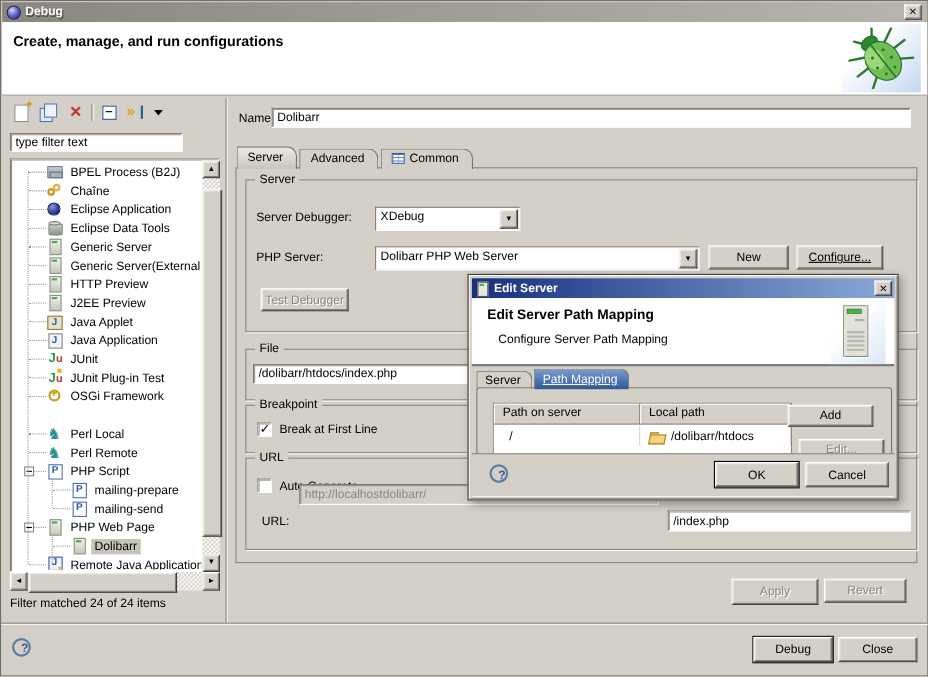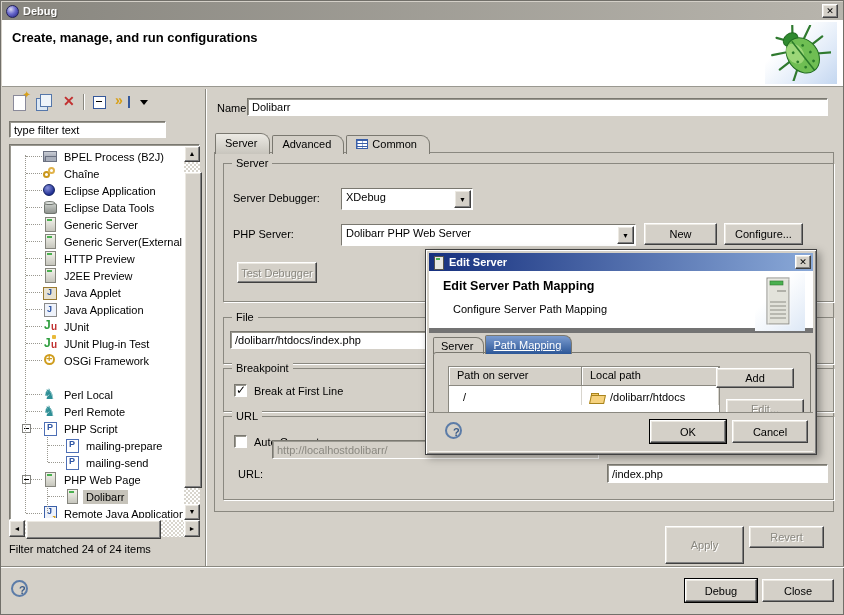--- a/index.html
+++ b/index.html
@@ -124,21 +124,21 @@
   .dialog{position:absolute;left:424px;top:248px;width:392px;height:206px;background:#d4d0c8;z-index:20;
      border:1px solid #404040;box-shadow:inset 1px 1px 0 #fff, inset -1px -1px 0 #808080, 3px 3px 8px rgba(0,0,0,.35);box-sizing:border-box;}
   .dinner{position:absolute;left:3px;top:3px;width:384px;height:198px;}
   .dtitle{position:absolute;left:0;top:0;width:384px;height:18px;background:linear-gradient(90deg,#16307e,#8aa9d8);
      display:flex;align-items:center;padding-left:3px;box-sizing:border-box;}
   .dtitle .dtext{color:#fff;font-weight:bold;margin-left:5px;}
   .ic-mini-server{position:relative;width:12px;height:14px;flex:none;}
   .ic-mini-server:before{content:"";position:absolute;left:2px;top:1px;width:8px;height:12px;background:#e8e8e2;border:1px solid #55534d;}
   .ic-mini-server:after{content:"";position:absolute;left:4px;top:3px;width:4px;height:2px;background:#49b04f;}
   .d-close{position:absolute;right:2px;top:2px;width:16px;height:14px;font-size:9px;font-weight:bold;line-height:12px;}
-  .dbanner{position:absolute;left:0;top:18px;width:384px;height:62px;background:#fff;border-bottom:5px solid #737373;box-sizing:border-box;}
+  .dbanner{position:absolute;left:0;top:18px;width:384px;height:62px;background:#fff;border-bottom:2px solid #737373;box-sizing:border-box;}
   .dheading{position:absolute;left:14px;top:8px;font-weight:bold;font-size:12.5px;}
   .dsub{position:absolute;left:24px;top:32px;}
   .towerbg{position:absolute;right:8px;top:2px;width:50px;height:58px;background:linear-gradient(135deg,#ffffff 35%,#dde8f6 100%);}
   .dtabs{position:absolute;left:4px;top:82px;display:flex;align-items:flex-end;z-index:3;}
   .dtab{height:17px;border:1px solid #7a7870;border-bottom:none;border-radius:2px 8px 0 0;padding:2px 10px 0 7px;margin-right:1px;box-sizing:border-box;}
   .dtab.sel{height:19px;padding-top:3px;background:linear-gradient(#7b9cd0,#2c5697);color:#fff;text-decoration:underline;}
   .dcontent{position:absolute;left:4px;top:99px;width:378px;height:96px;border:1px solid #7a7870;border-radius:3px;box-sizing:border-box;}
   .dtable{position:absolute;left:19px;top:113px;width:272px;background:#fff;border:1px solid #8a8880;box-sizing:border-box;}
   .dthead{display:flex;height:19px;}
   .dth{background:#d4d0c8;border-right:1px solid #8a8880;border-bottom:1px solid #8a8880;box-shadow:inset 1px 1px 0 #fff;
@@ -345,21 +345,21 @@
   <div class="combo sunken" style="left:340px;top:187px;width:130px;height:20px;">
     <span class="cfield">XDebug</span>
     <button class="cbtn btn3d"><span>▼</span></button>
   </div>
   <span class="lbl" style="left:232px;top:227px;">PHP Server:</span>
   <div class="combo sunken" style="left:340px;top:223px;width:293px;height:20px;">
     <span class="cfield">Dolibarr PHP Web Server</span>
     <button class="cbtn btn3d"><span>▼</span></button>
   </div>
   <button class="btn3d abs" style="left:643px;top:222px;width:73px;height:22px;">New</button>
-  <button class="btn3d abs" style="left:723px;top:222px;width:79px;height:22px;">Configure...</button>
+  <button class="btn3d abs" style="left:723px;top:222px;width:79px;height:22px;text-decoration:underline;">Configure...</button>
   <button class="btn3d dis abs" style="left:236px;top:261px;width:80px;height:21px;">Test Debugger</button>
 
   <div class="grp" style="left:222px;top:316px;width:609px;height:45px;">
     <span class="legend">File</span>
   </div>
   <input class="field sunken" style="left: 229px; top: 330px; width: 412px; height: 18px;" value="/dolibarr/htdocs/index.php">
 
   <div class="grp" style="left:222px;top:367px;width:609px;height:42px;">
     <span class="legend">Breakpoint</span>
   </div>
@@ -368,21 +368,21 @@
 
   <div class="grp" style="left:222px;top:415px;width:609px;height:82px;">
     <span class="legend">URL</span>
   </div>
   <span class="cb sunken" style="left:233px;top:434px;"></span>
   <span class="lbl" style="left:253px;top:435px;">Auto Generate</span>
   <span class="lbl" style="left:237px;top:467px;">URL:</span>
   <input class="field sunken gray" style="left: 271px; top: 439px; width: 327px; height: 19px;" disabled="" value="http://localhostdolibarr/">
   <input class="field sunken" style="left: 606px; top: 463px; width: 221px; height: 19px;" value="/index.php">
 
-  <button class="btn3d dis abs" style="left:664px;top:525px;width:79px;height:38px;">Apply</button>
+  <button class="btn3d dis abs" style="left:664px;top:525px;width:79px;height:24px;">Apply</button>
   <button class="btn3d dis abs" style="left:748px;top:525px;width:75px;height:22px;">Revert</button>
 
   <div class="footsep"></div>
   <button class="helpcirc" style="left:10px;top:579px;"><span>?</span></button>
   <button class="btn3d btn-default abs" style="left:684px;top:578px;width:72px;height:23px;">Debug</button>
   <button class="btn3d abs" style="left:761px;top:578px;width:72px;height:23px;">Close</button>
 
   <div class="dialog">
     <div class="dinner">
       <div class="dtitle">

